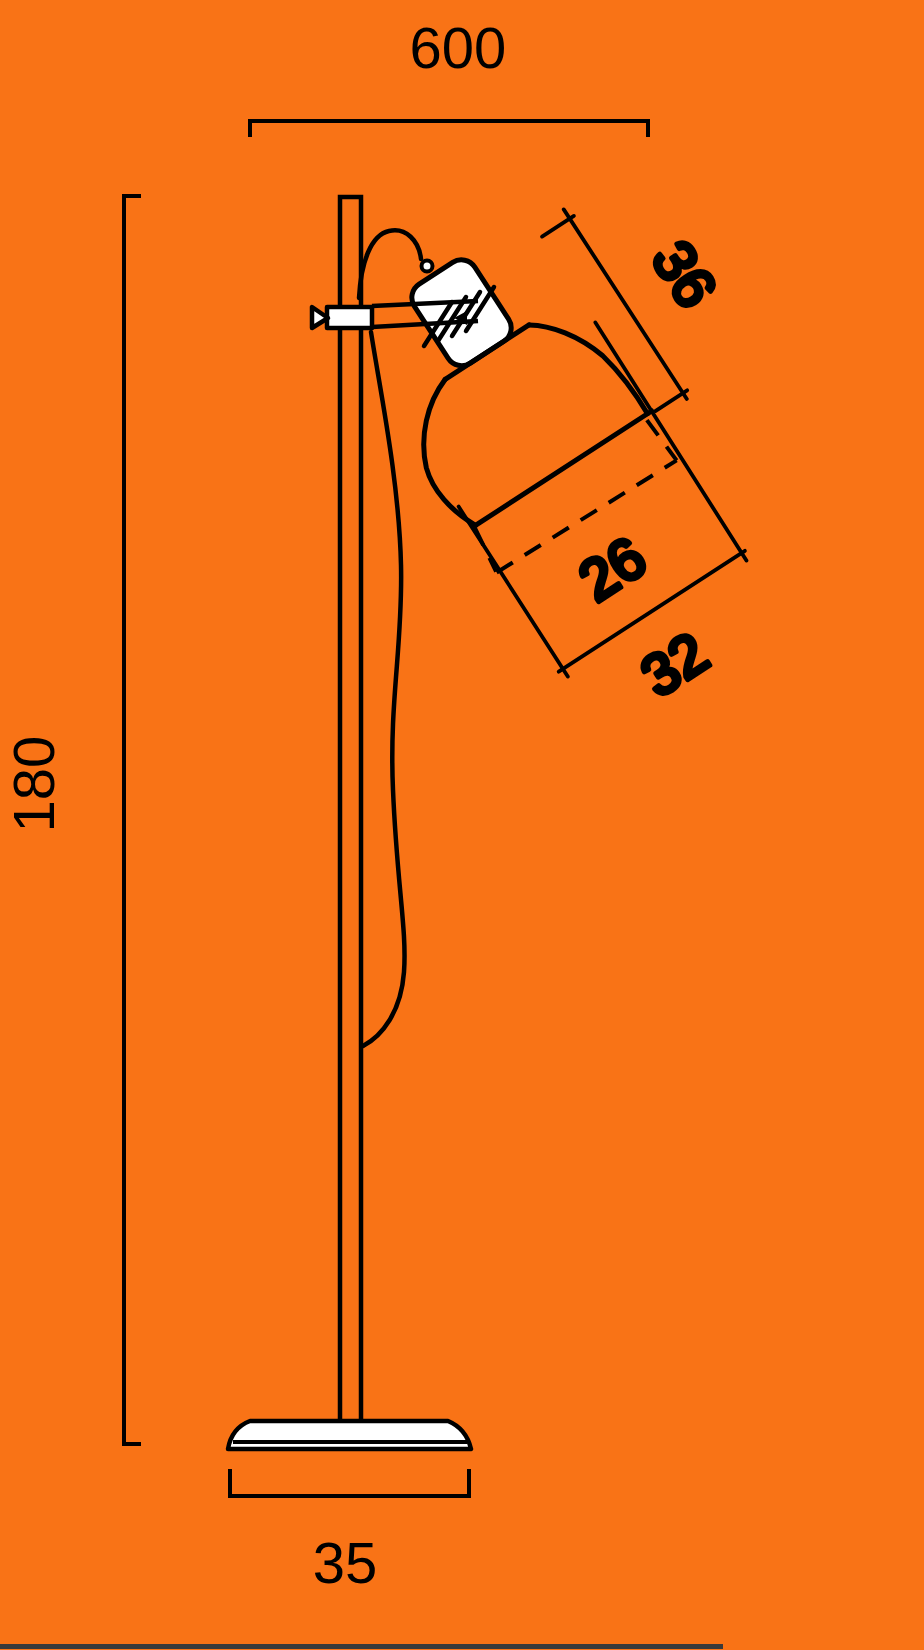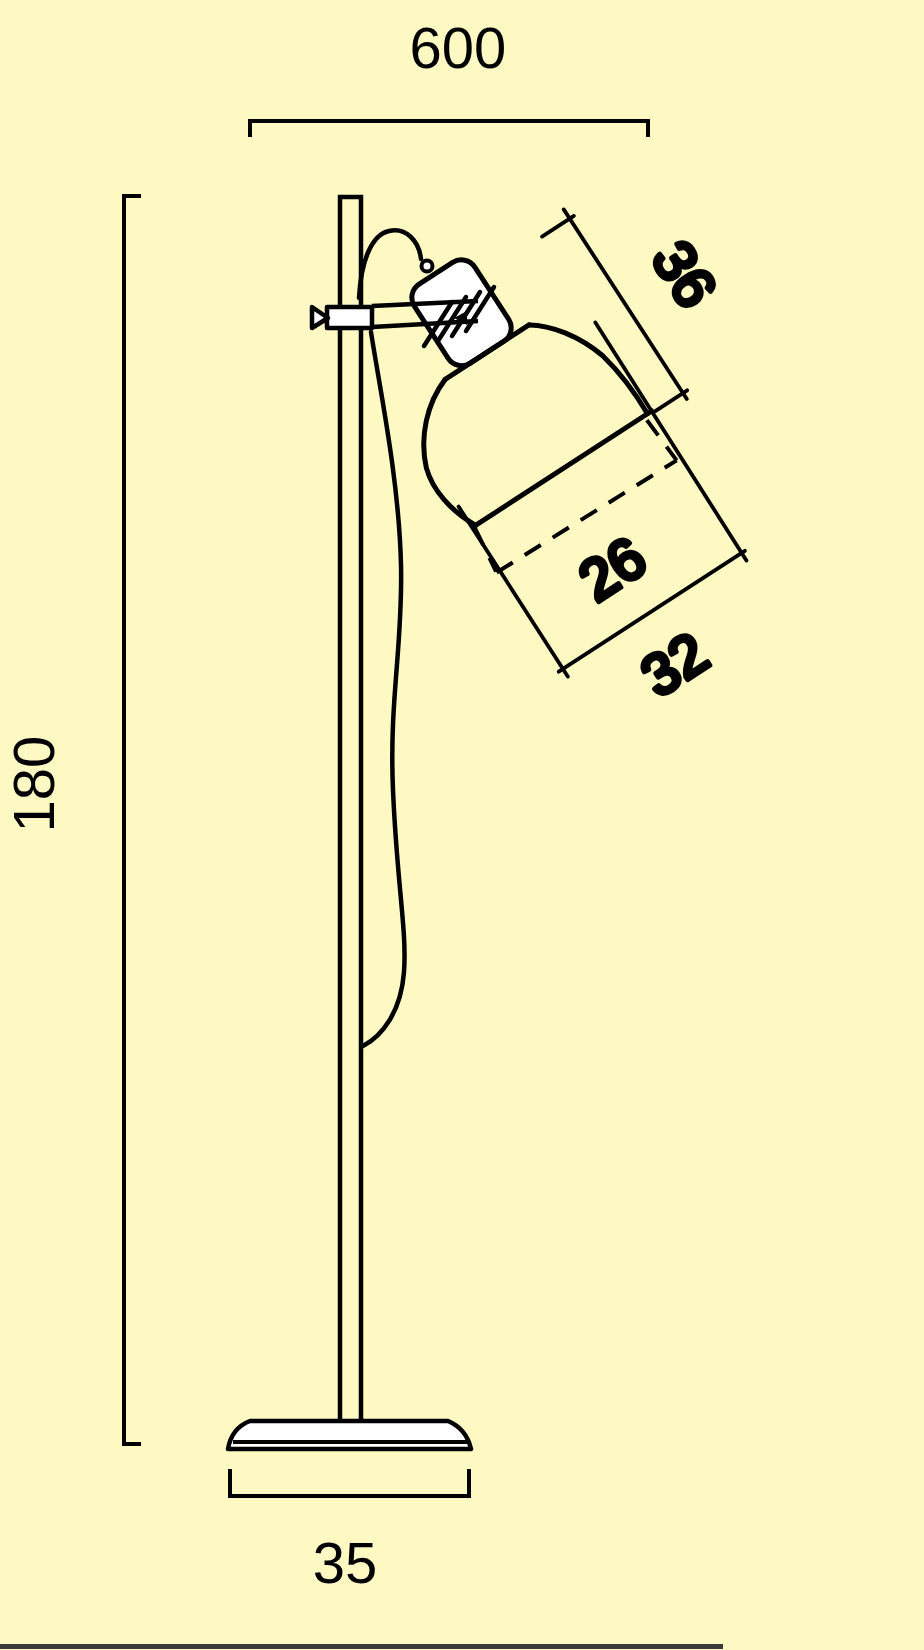--- a/index.html
+++ b/index.html
@@ -1,16 +1,16 @@
 <!DOCTYPE html>
 <html><head>
 <meta charset="utf-8">
 <style>
   html,body{margin:0;padding:0;background:#ffffff;}
-  .stage{position:relative;width:924px;height:1650px;background:#fef9c3;overflow:hidden;
+  .stage{position:relative;width:924px;height:1650px;background:#f97316;overflow:hidden;
          font-family:"Liberation Sans", sans-serif;}
   svg{display:block;}
   text{font-family:"Liberation Sans", sans-serif;fill:#000;}
   .dim-label{font-size:58px;}
 </style>
 </head>
 <body>
 
 <div class="stage">
 <svg width="924" height="1650" viewBox="0 0 924 1650">

